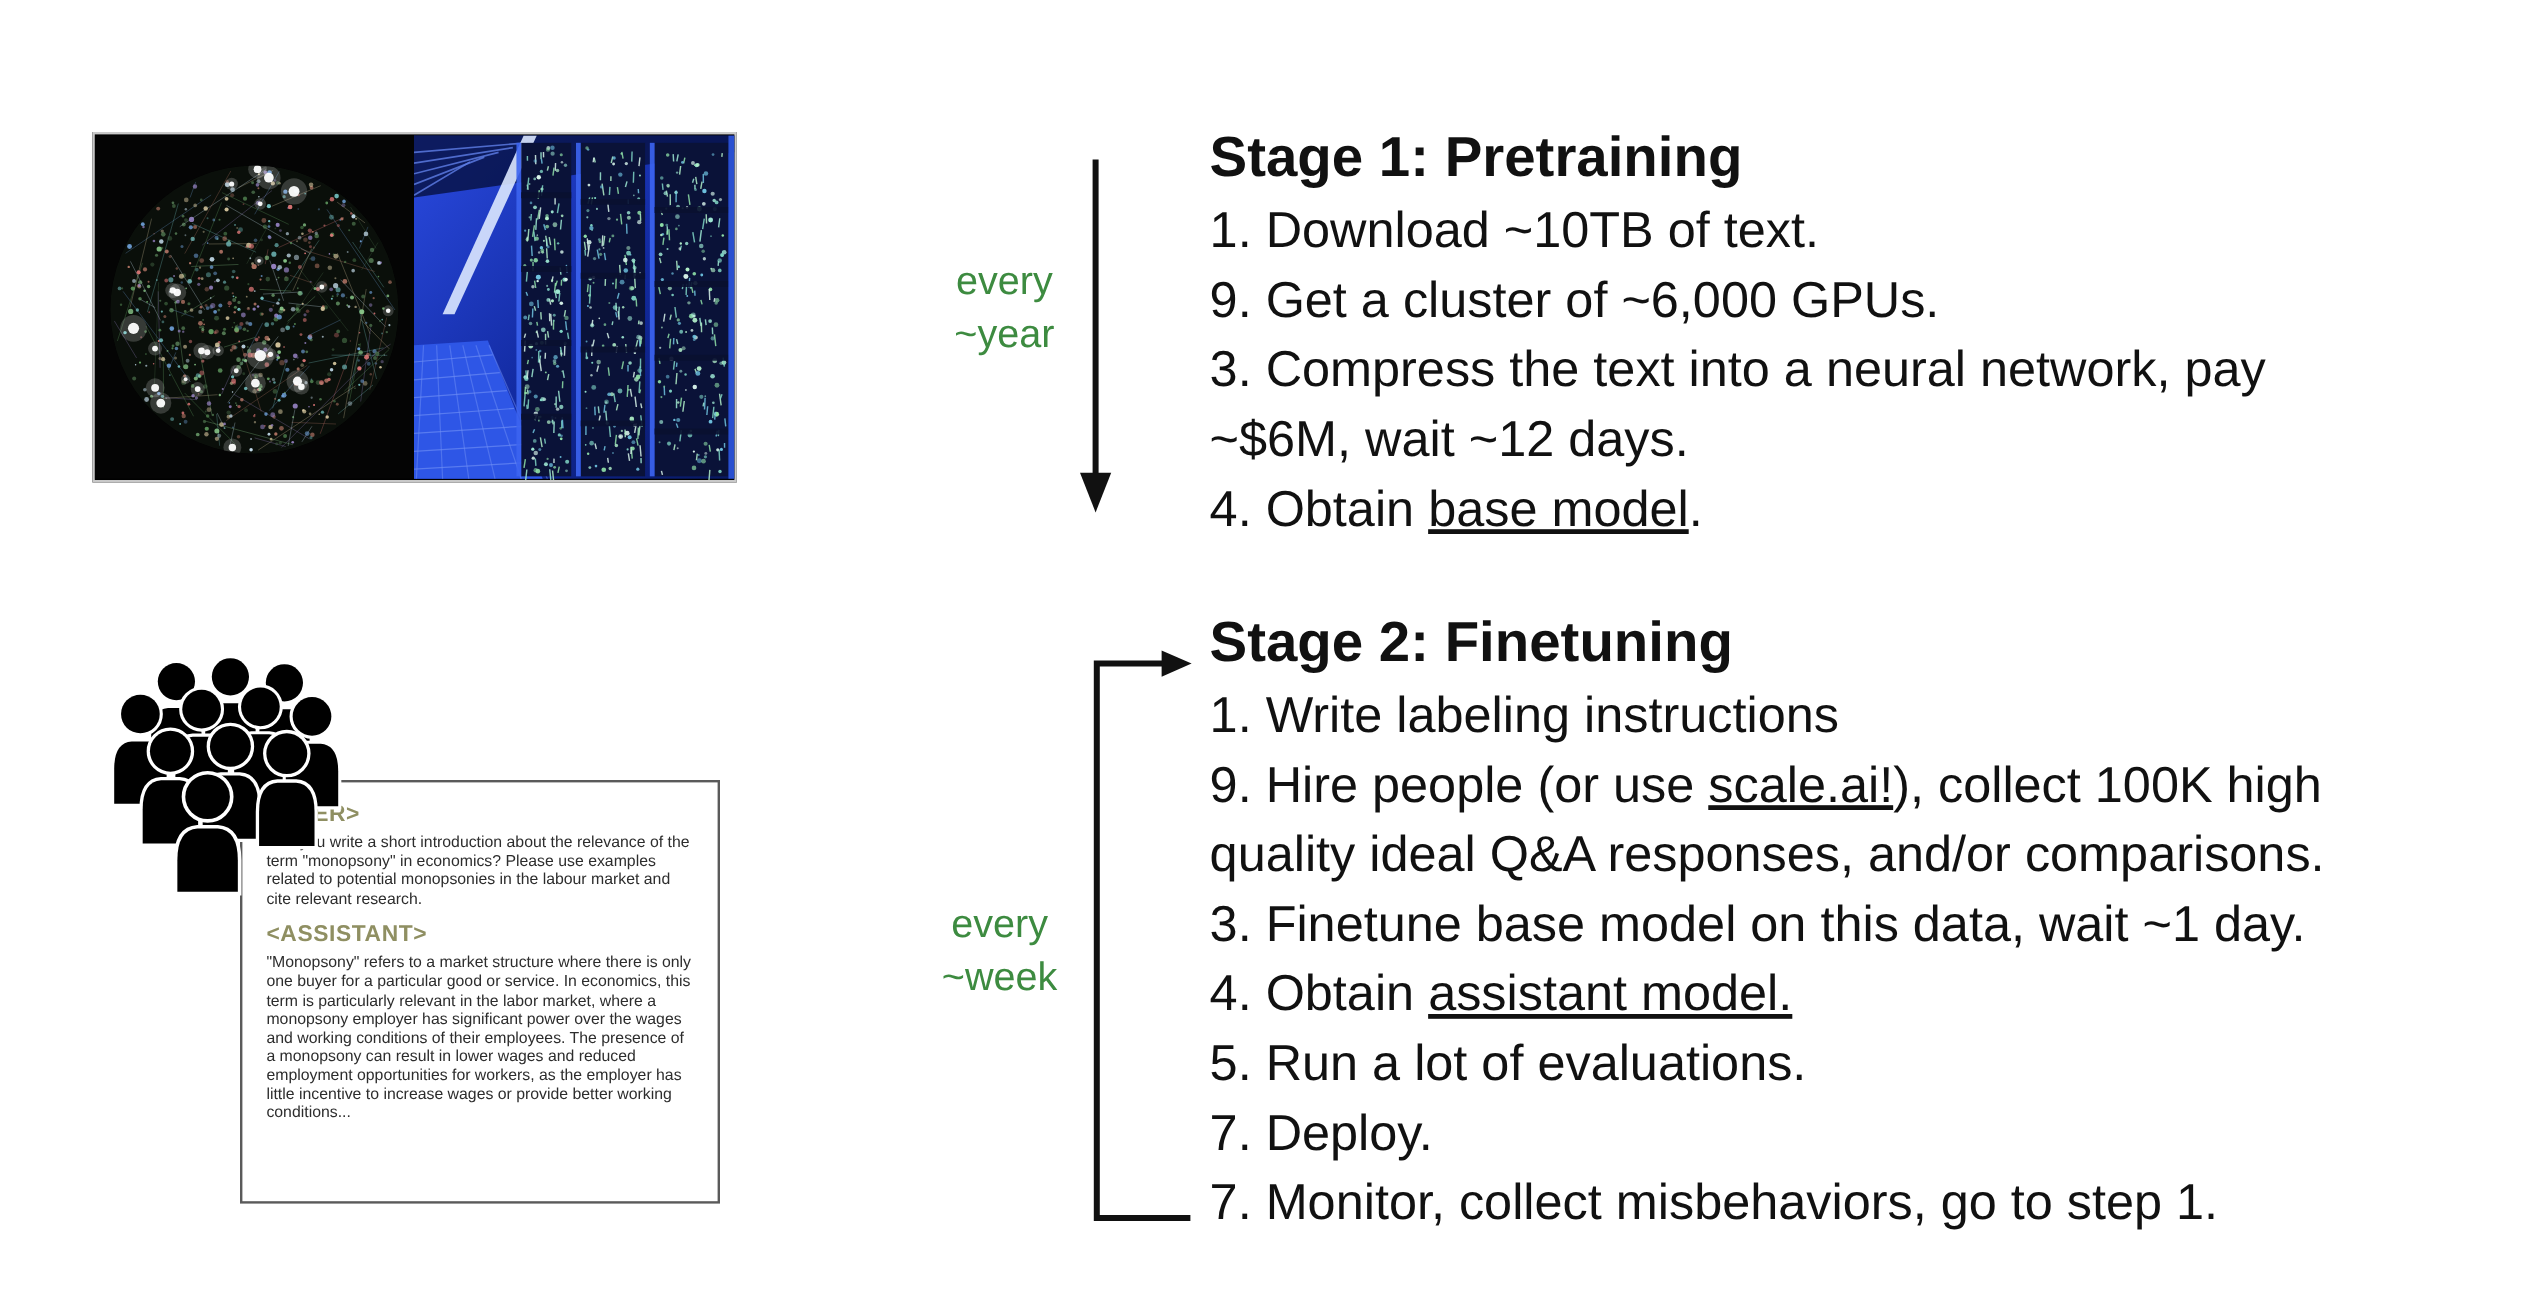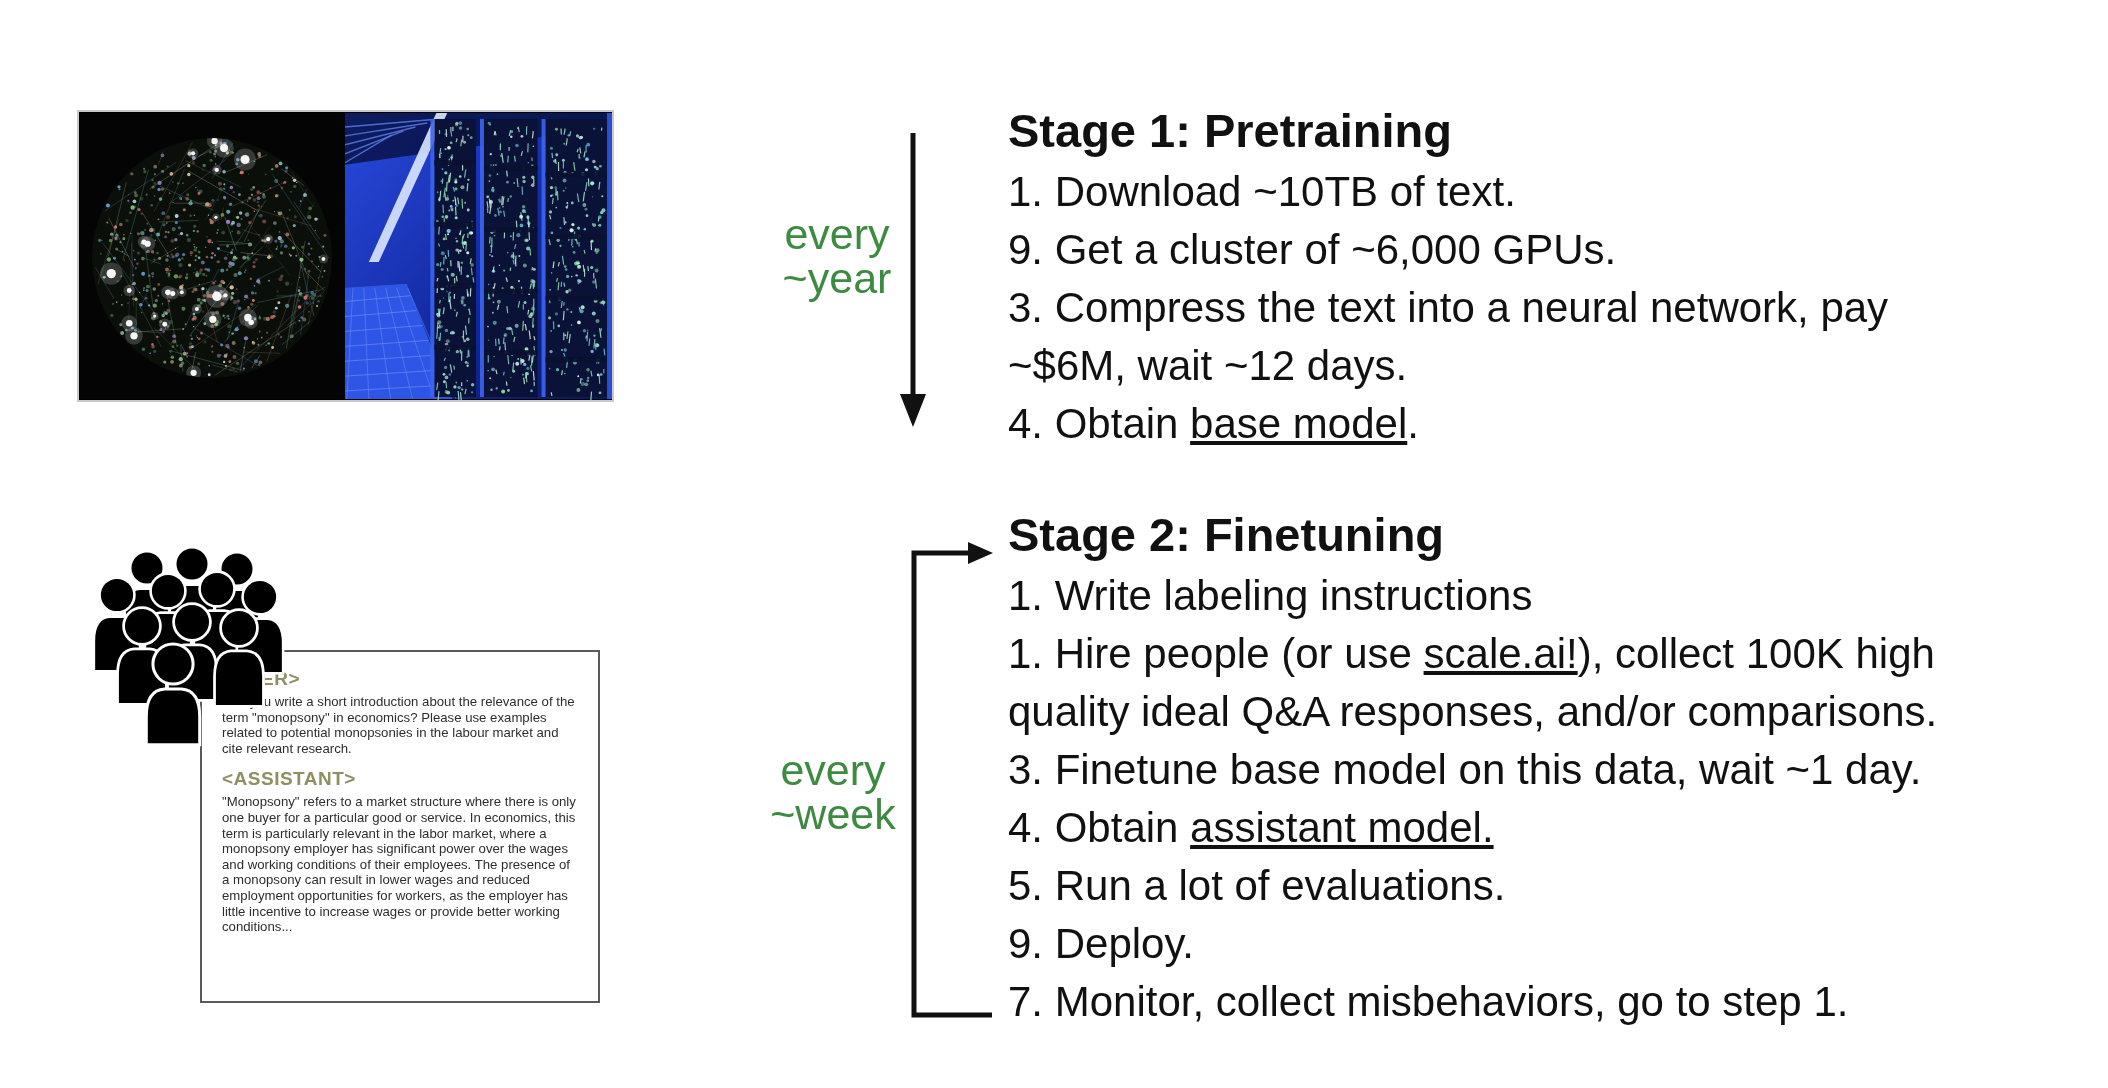--- a/index.html
+++ b/index.html
@@ -9,21 +9,21 @@
   }
   
   .composite{
     position:absolute;left:77px;top:110px;width:537px;height:292px;
     display:flex;border:2px solid #c9c9c9;box-sizing:border-box;background:#000;
   }
   .composite svg{display:block;height:100%;}
   
   .cadence{
     position:absolute;color:var(--green,#3d8b40);
-    font-size:43px;line-height:44px;text-align:center;white-space:pre-line;
+    font-size:33px;line-height:44px;text-align:center;white-space:pre-line;
   }
   #cadence-year{left:772px;top:212px;width:130px;}
   #cadence-week{left:768px;top:748px;width:130px;}
   
   .arrow-svg{position:absolute;overflow:visible;}
   
   .stage{position:absolute;left:1008px;width:1160px;font-size:42px;line-height:58px;}
   .stage h2{font-size:47px;line-height:58px;margin:0 0 3px 0;font-weight:bold;}
   .li{white-space:pre-line;}
   
@@ -1579,23 +1579,23 @@
 ~week</div>
   <svg class="arrow-svg" style="left:900px;top:535px;" width="120" height="490" viewBox="0 0 120 490">
     <polyline points="92,480 14,480 14,18 70,18" fill="none" stroke="#111" stroke-width="5"></polyline>
     <polygon points="68,7 68,29 93,18" fill="#111"></polygon>
   </svg>
 
   <div class="stage" style="top:506px;">
     <h2>Stage 2: Finetuning</h2>
     <div>
         <div class="li"><span>1. Write labeling instructions</span></div>
-        <div class="li"><span>1. Hire people (or use </span><span style="text-decoration: underline;">scale.ai!</span><span>), collect 100K high
+        <div class="li"><span>9. Hire people (or use </span><span style="text-decoration: underline;">scale.ai!</span><span>), collect 100K high
 quality ideal Q&amp;A responses, and/or comparisons.</span></div>
         <div class="li"><span>3. Finetune base model on this data, wait ~1 day.</span></div>
         <div class="li"><span>4. Obtain </span><span style="font-weight: normal; text-decoration: underline;">assistant model.</span></div>
         <div class="li"><span>5. Run a lot of evaluations.</span></div>
-        <div class="li"><span>9. Deploy.</span></div>
+        <div class="li"><span>7. Deploy.</span></div>
         <div class="li"><span>7. Monitor, collect misbehaviors, go to step 1.</span></div>
       </div>
   </div>
 
 </div>
 
 </body></html>

